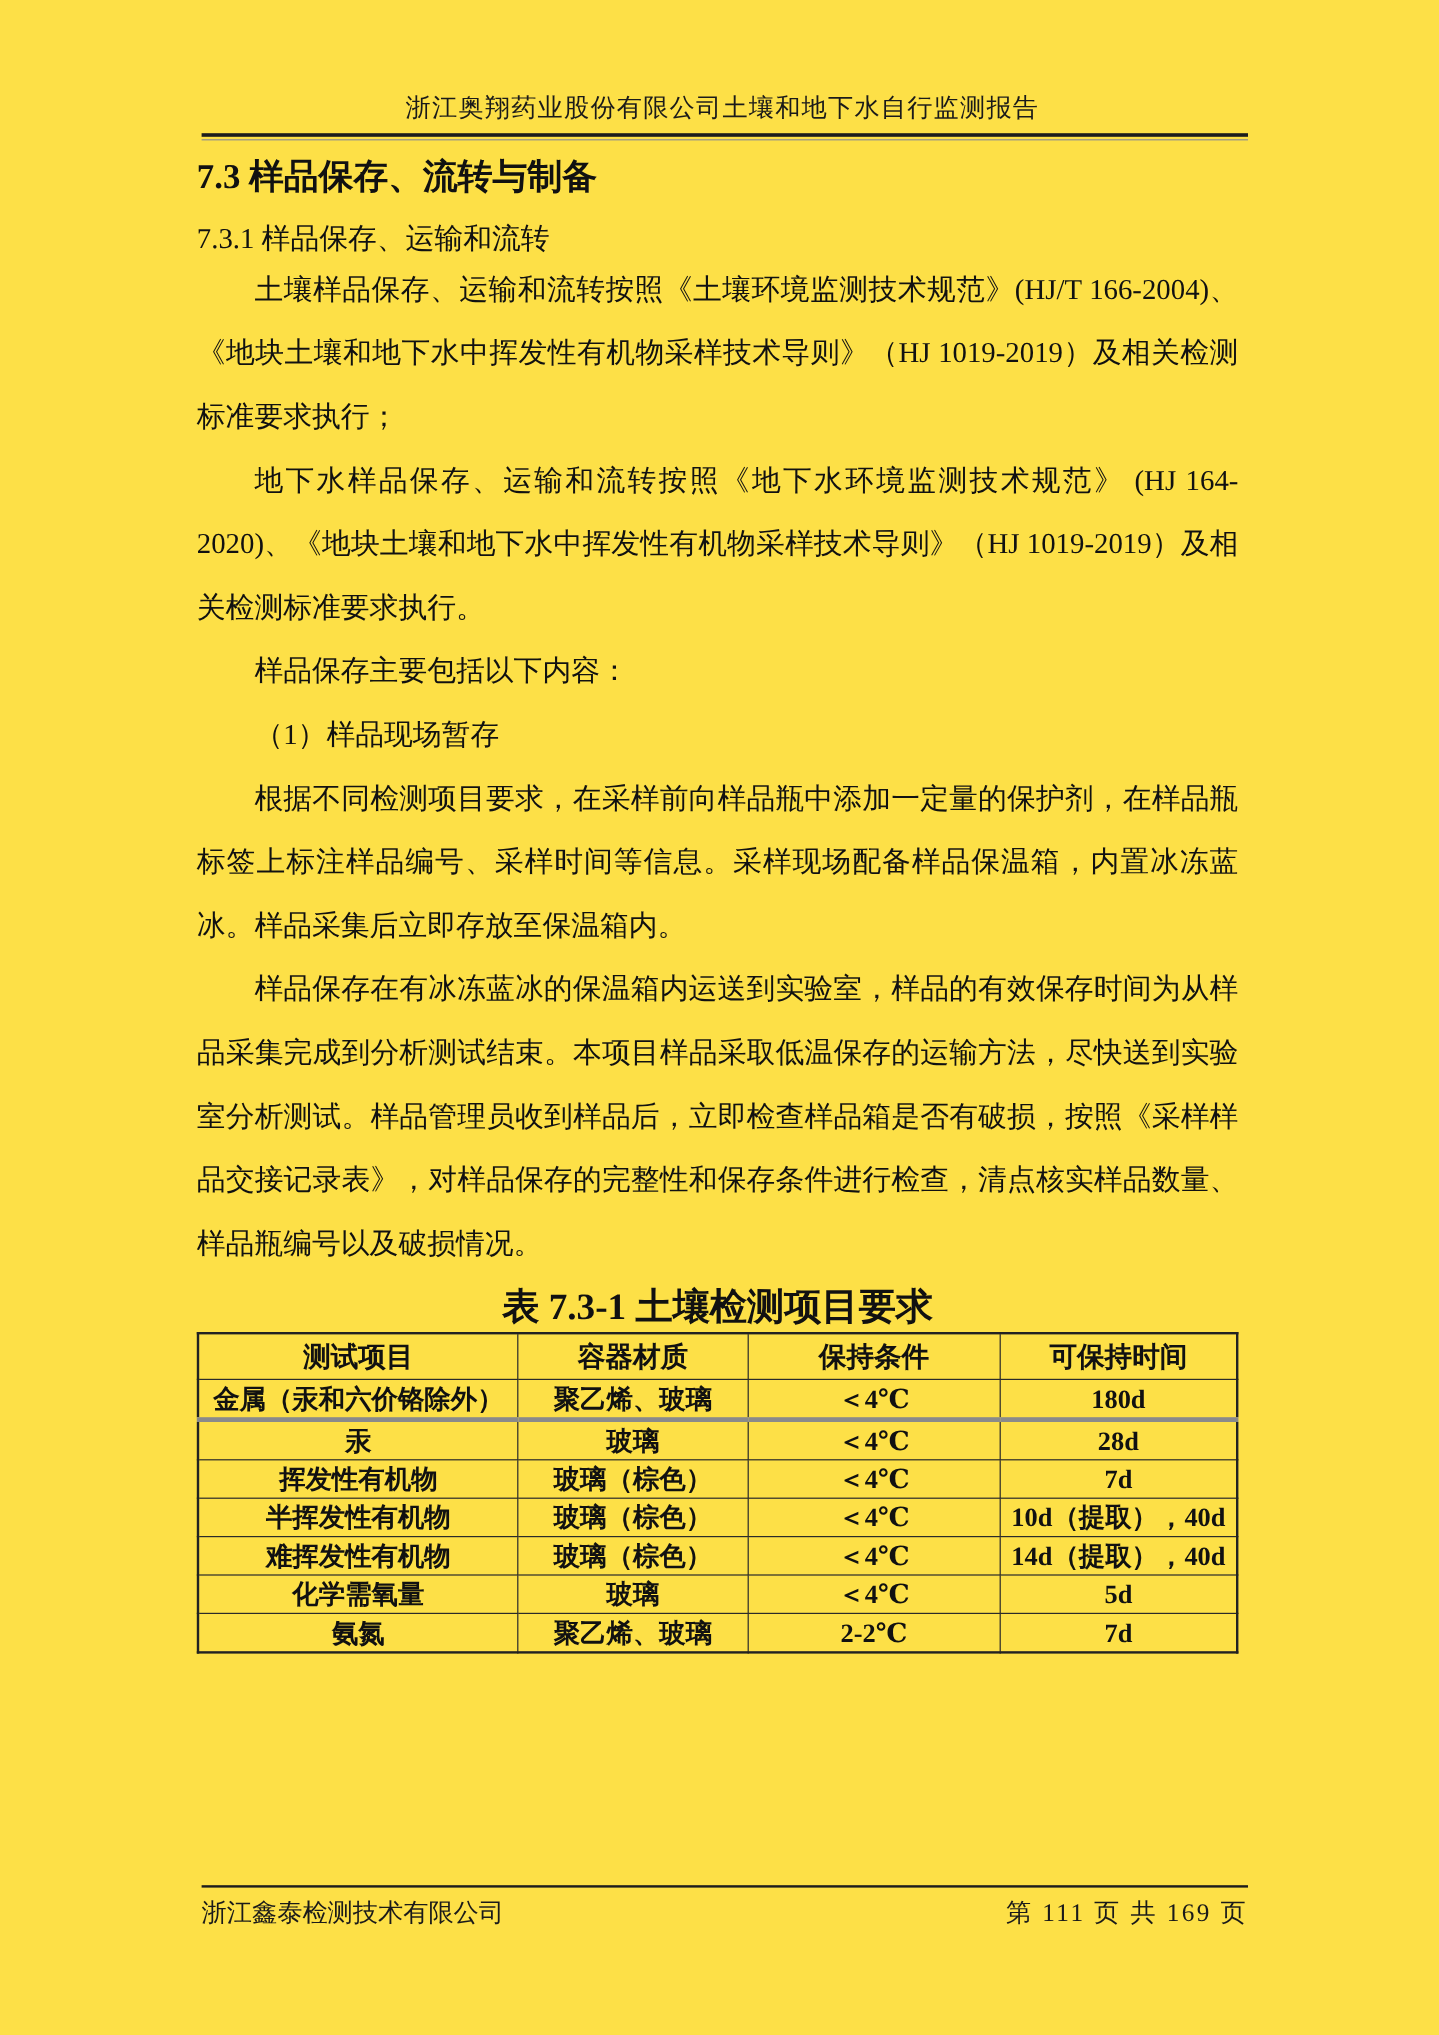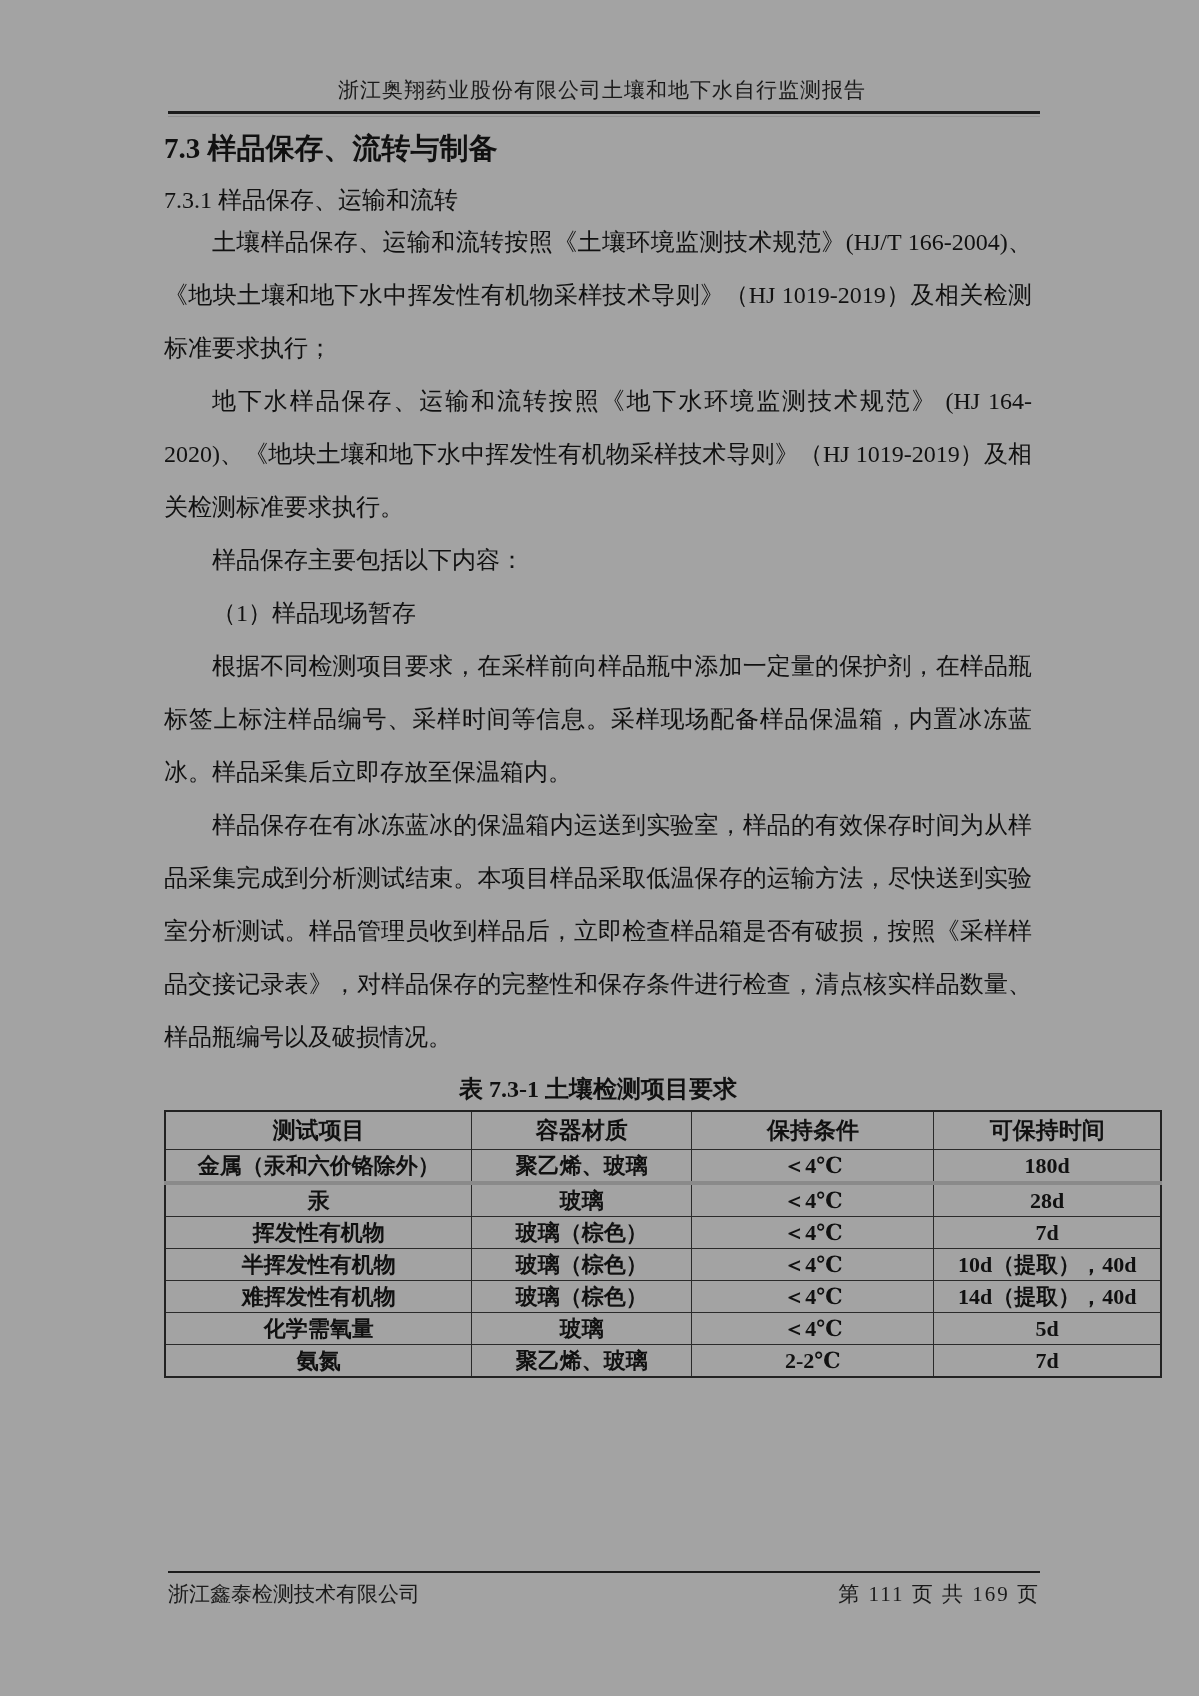--- a/index.html
+++ b/index.html
@@ -5,21 +5,21 @@
   html, body {
     margin: 0;
     padding: 0;
     background: #e8e8e8;
   }
   .page {
     position: relative;
     width: 1199px;
     height: 1696px;
     margin: 0 auto;
-    background: #a3a3a3;
+    background: #fde047;
     font-family: "Liberation Serif", "DejaVu Serif", serif;
     color: #111111;
     overflow: hidden;
   }
   
   .running-header {
     position: absolute;
     top: 76px;
     left: 168px;
     width: 868px;
@@ -67,28 +67,28 @@
     margin: 0;
     font-size: 24px;
     line-height: 53px;
     text-align: justify;
     text-justify: inter-ideograph;
     text-indent: 2em;
   }
   
   .table-title {
     margin: 4px 0 0 0;
-    font-size: 24px;
+    font-size: 31px;
     font-weight: bold;
     line-height: 42px;
     text-align: center;
     text-indent: 0;
   }
   table.req-table {
-    width: 998px;
+    width: 868px;
     border-collapse: collapse;
     table-layout: fixed;
     border: 2px solid #222222;
   }
   table.req-table th,
   table.req-table td {
     border: 1.5px solid #2a2a2a;
     text-align: center;
     vertical-align: middle;
     padding: 0 4px;

